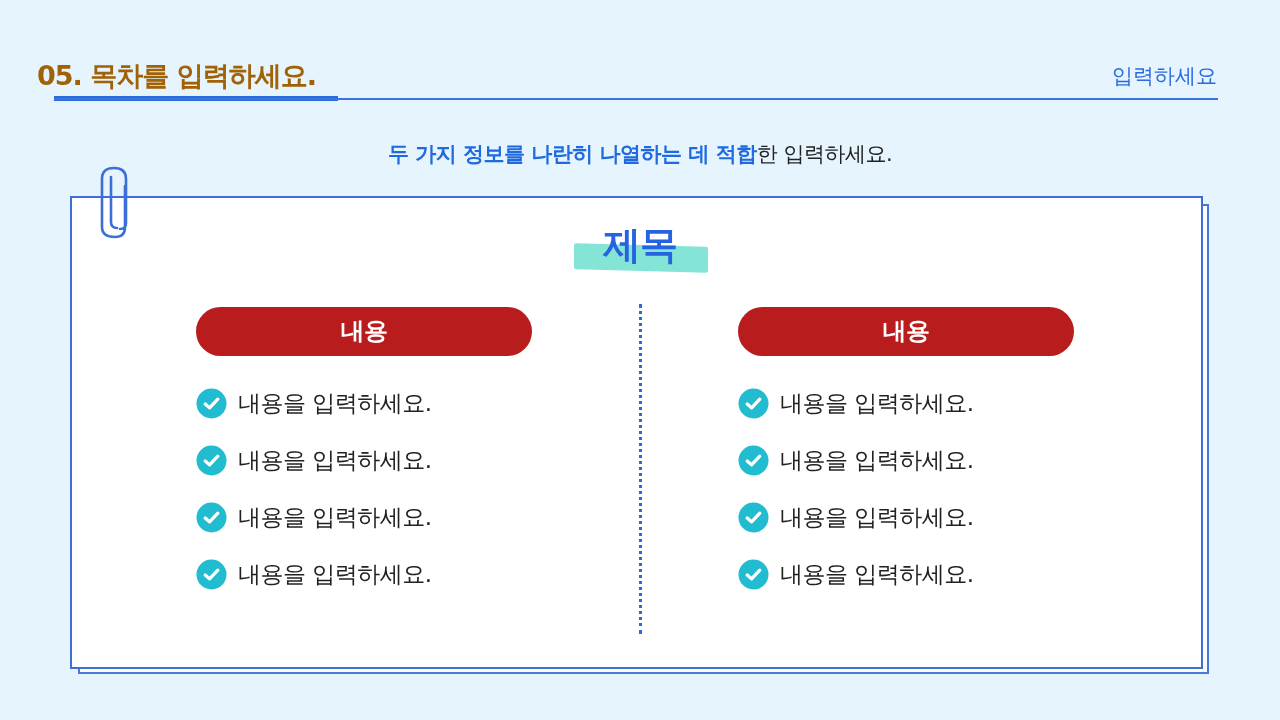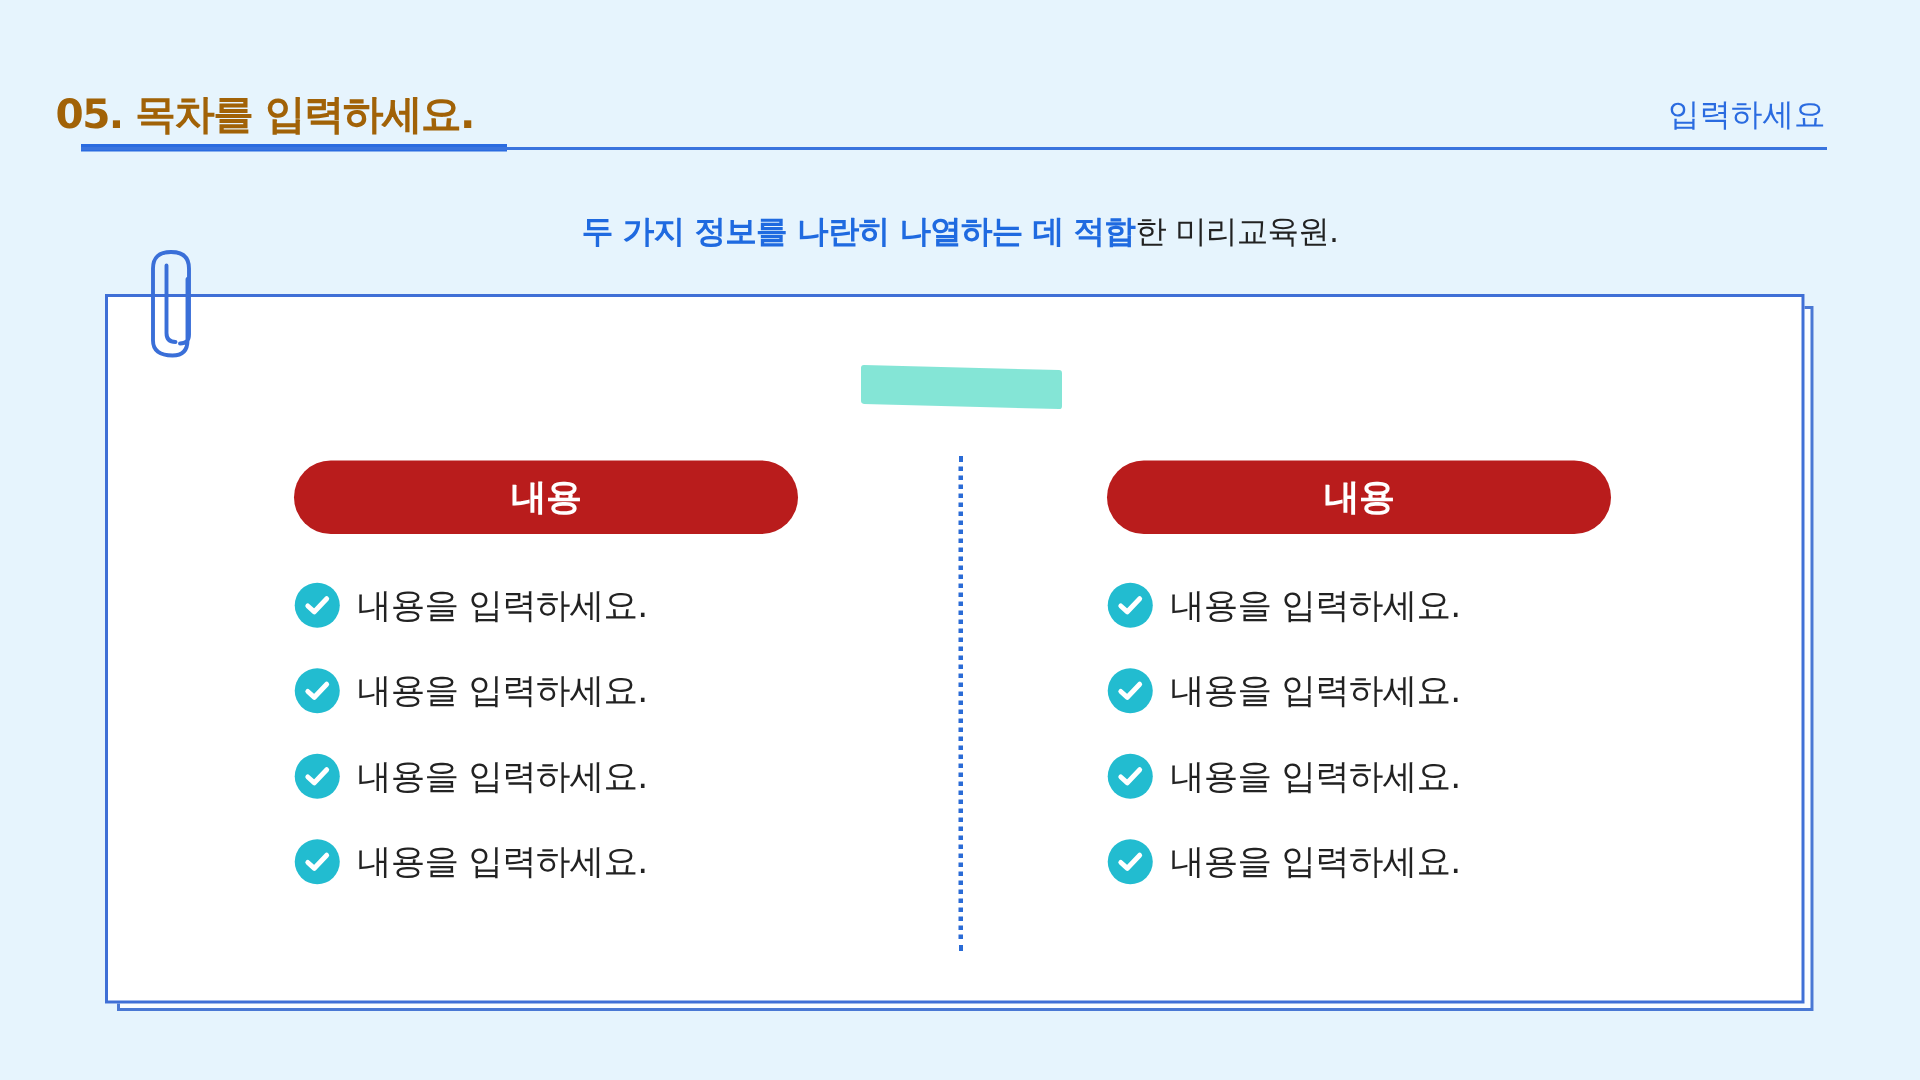--- a/index.html
+++ b/index.html
@@ -172,32 +172,33 @@
 </head>
 <body>
 
 <div>
   <div class="header-title">05. 목차를 입력하세요.</div>
   <div class="header-title-underline"></div>
   <div class="header-line"></div>
   <div class="brand">입력하세요</div>
 
   <div class="subtitle">
-    <span class="hl">두 가지 정보를 나란히 나열하는 데 적합</span><span>한 미리교육원.</span>
+    <span class="hl">두 가지 정보를 나란히 나열하는 데 적합</span><span>한 입력하세요.</span>
   </div>
 
   <div class="card-shadow"></div>
   <div class="card"></div>
 
   <svg class="paperclip" viewBox="0 0 40 78">
     <path d="M29 21 V62 Q29 72 19 72 Q6 72 6 62 V14 Q6 3 18 3 Q30 3 30 14 V58 Q30 64 24 64 M15 12 V57 Q15 63 21 63" fill="none" stroke="#3a6fd8" stroke-width="2.6" stroke-linecap="round" stroke-linejoin="round"></path>
   </svg>
 
   <div class="card-title-wrap">
     <div class="card-title-mark"></div>
+    <div class="card-title">제목</div>
   </div>
 
   <div class="divider"></div>
 
   <div class="col col-left">
     <div class="pill">내용</div>
     <ul class="items">
       <li class="item">
         <svg class="check" viewBox="0 0 32 32">
             <circle cx="16" cy="16" r="15.5" fill="#22bcd0"></circle>

